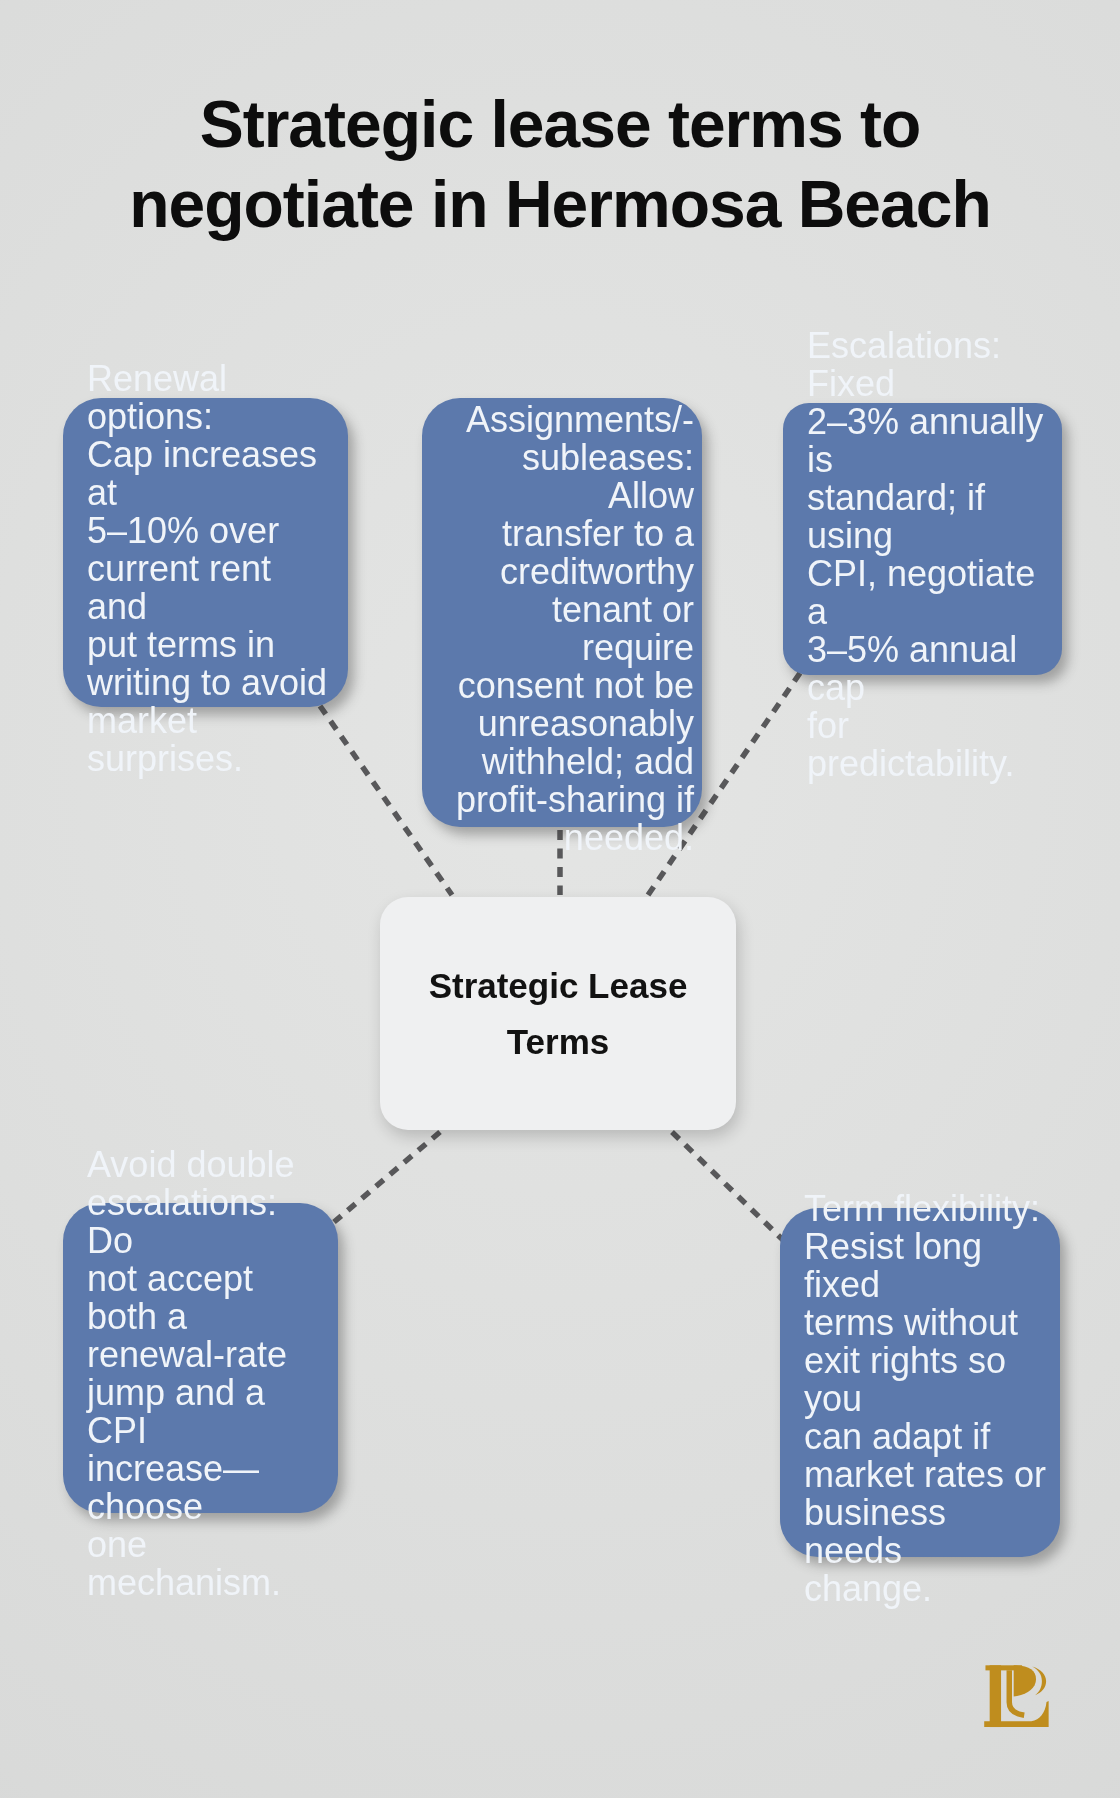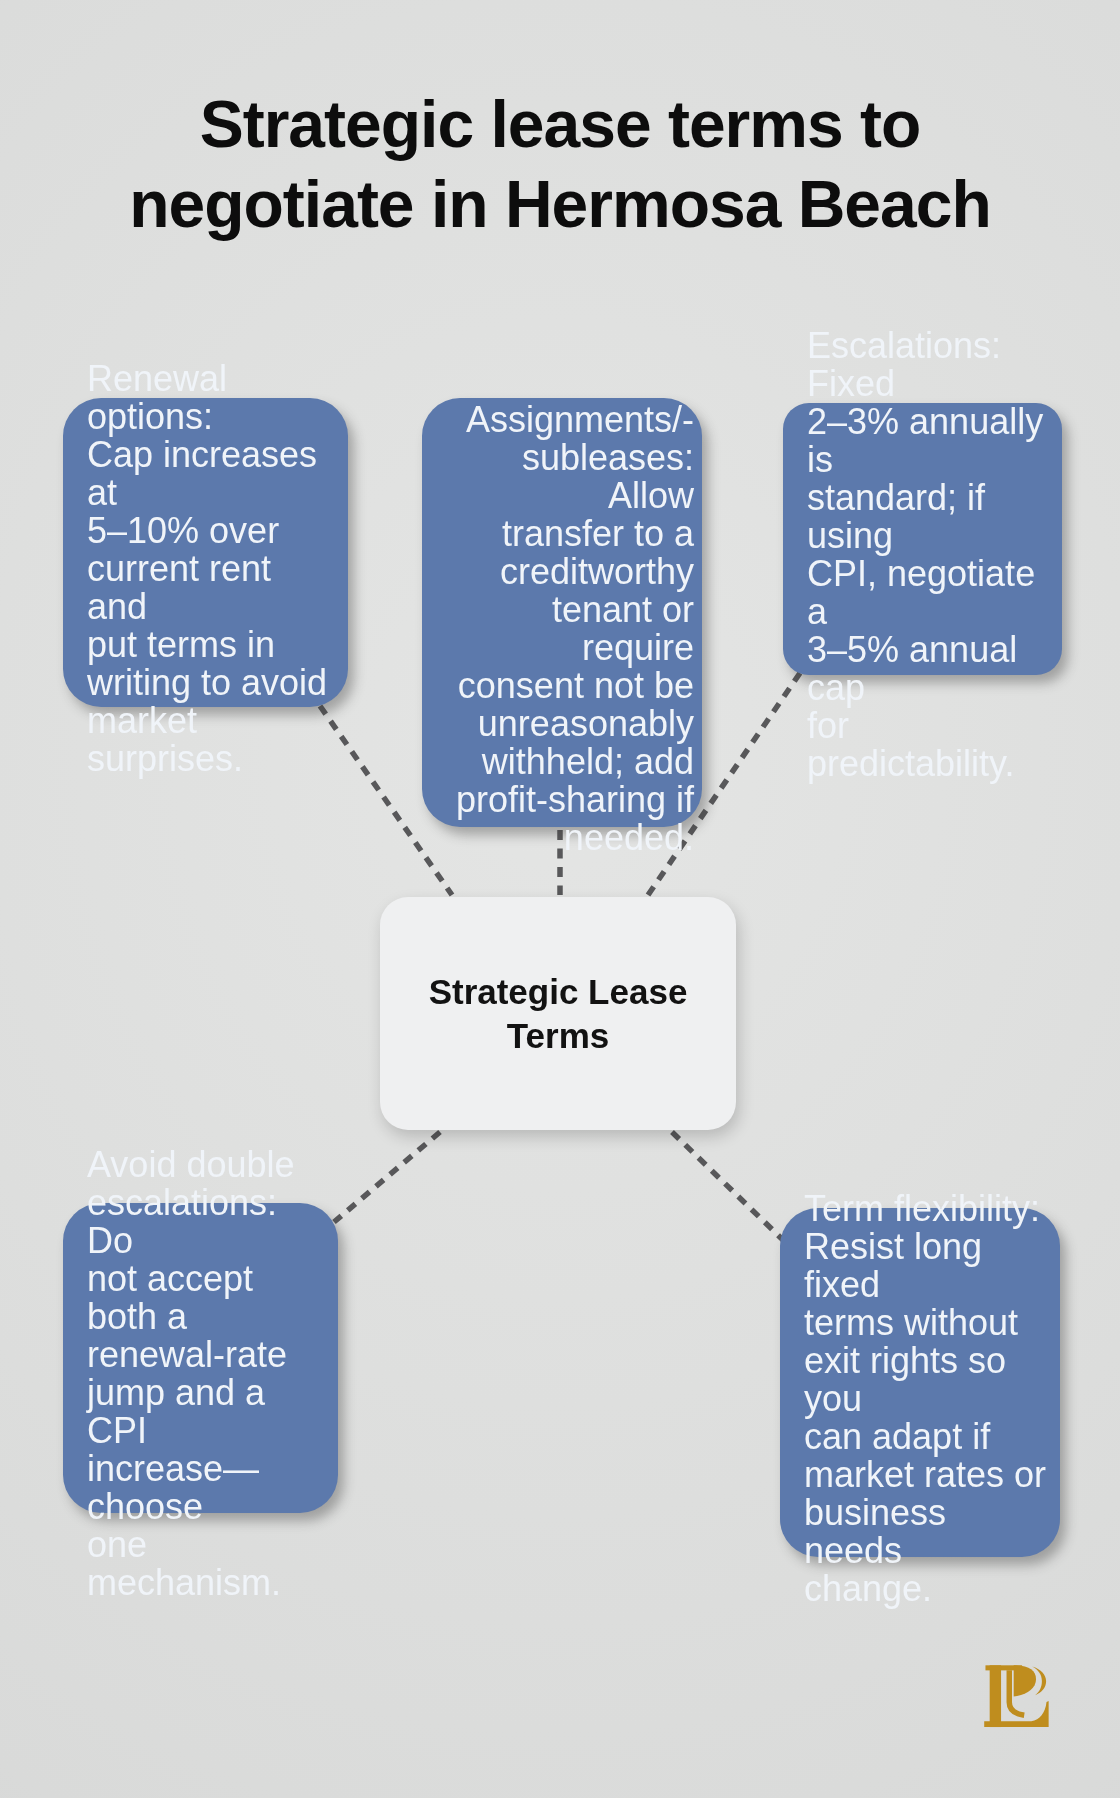--- a/index.html
+++ b/index.html
@@ -61,21 +61,21 @@
     width:356px; height:233px;
     background:var(--center-bg);
     border-radius:28px;
     box-shadow:3px 7px 16px rgba(0,0,0,0.18);
     display:flex;
     align-items:center;
     justify-content:center;
   }
   .center-node h2{
     font-size:35px;
-    line-height:44px;
+    line-height:56px;
     font-weight:700;
     color:var(--center-text);
     text-align:center;
     white-space:pre-line;
   }
   .connectors{
     position:absolute;
     left:0; top:0;
     width:1120px; height:1798px;
     pointer-events:none;

